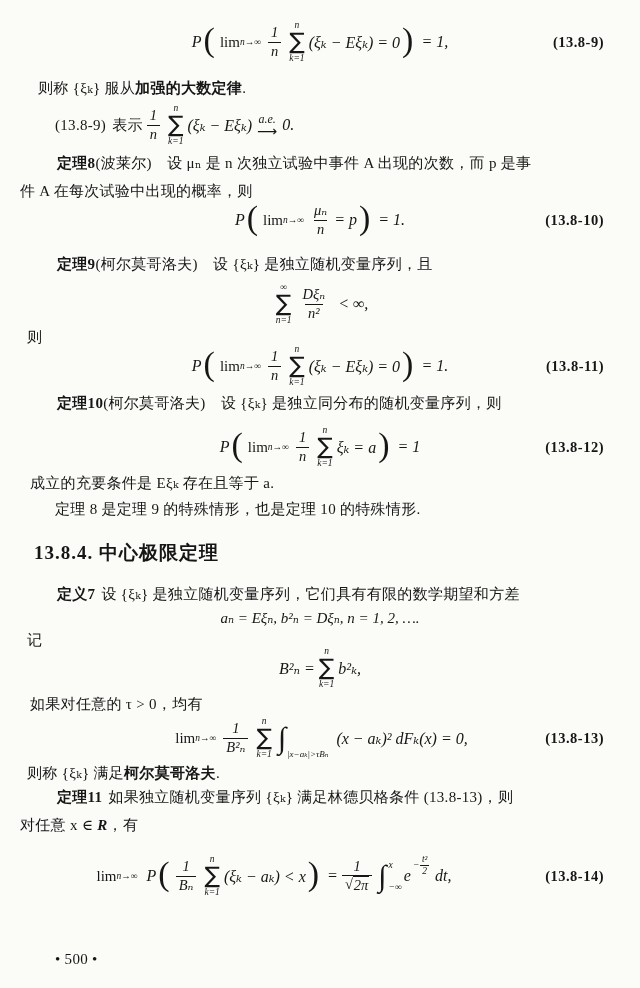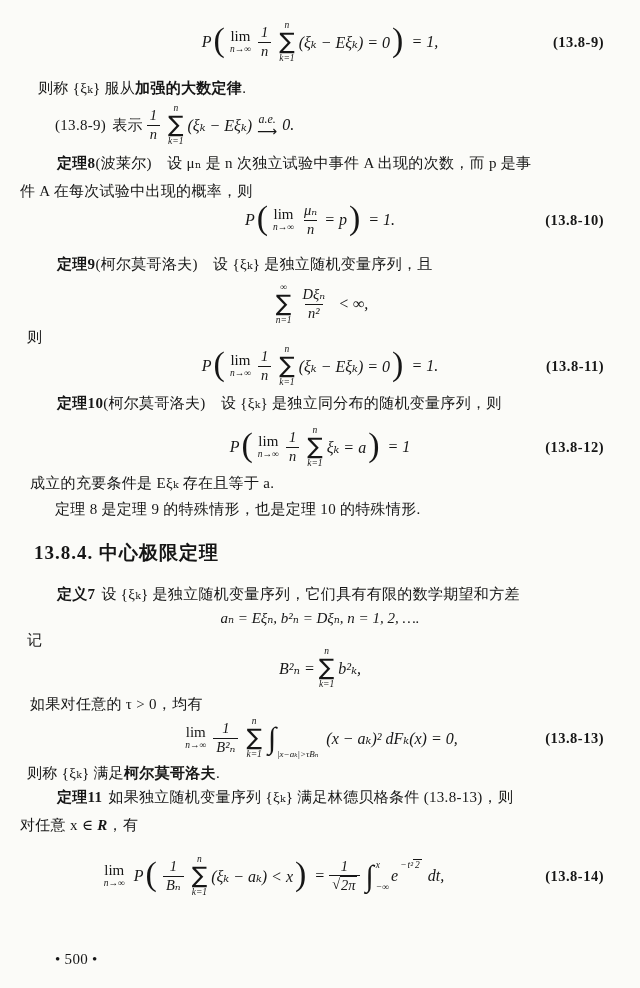--- a/index.html
+++ b/index.html
@@ -19,40 +19,40 @@
   .bi { font-weight:bold; font-style:italic; }
   .heading { font-size:19px; font-weight:bold; letter-spacing:1px; }
 
   
   .eqrow { left:0; width:640px; display:flex; justify-content:center; align-items:center; }
   .eq { display:inline-flex; align-items:center; font-size:16px; font-style:italic; white-space:nowrap; }
   .eqlabel { position:absolute; right:36px; top:50%; transform:translateY(-50%);
              font-size:14.5px; font-style:normal; font-weight:bold; letter-spacing:0.5px; }
 
   
-  .lim { display:inline-flex; flex-direction:column; align-items:center; line-height:1; margin:0 3px; }
+  .lim { display:inline-flex; flex-direction:row; align-items:center; line-height:1; margin:0 3px; }
   .lim .l1 { font-style:normal; font-size:15px; }
   .lim .l2 { font-size:9.5px; margin-top:1px; }
   .frac { display:inline-flex; flex-direction:column; align-items:center; margin:0 4px; line-height:1.2; font-size:14.5px; }
   .frac .num { padding:0 3px; }
   .frac .den { border-top:1.3px solid #161616; padding:0 3px; }
   .sum { display:inline-flex; flex-direction:column; align-items:center; line-height:1; margin:0 4px; font-size:9.5px; }
   .sum .sg { font-size:23px; line-height:0.95; font-style:normal; font-family:"DejaVu Sans",sans-serif; margin:1px 0; }
   .bigp { font-size:34px; line-height:0; font-style:normal; margin:0 2px; position:relative; top:-2px; }
   .oarr { display:inline-flex; flex-direction:column; align-items:center; line-height:1; margin:0 5px; }
   .oarr .lab { font-size:12px; }
   .oarr .ar { font-size:14px; font-family:"DejaVu Sans",sans-serif; line-height:0.9; }
   .intw { display:inline-flex; align-items:center; margin:0 2px; }
   .int-glyph { font-size:30px; font-style:normal; line-height:1; }
   .int-sub { font-size:9px; align-self:flex-end; transform:translateY(6px); margin-left:1px; }
   .int-lims { display:inline-flex; flex-direction:column; justify-content:space-between; height:32px; font-size:9.5px; margin-left:2px; }
   .sqrt { display:inline-flex; align-items:flex-start; }
   .sqrt .bar { border-top:1.2px solid #161616; padding:0 1px; }
   .supfrac { display:inline-flex; align-items:center; transform:translateY(-11px); font-size:9.5px; margin-left:2px; }
-  .supfrac .tf { display:inline-flex; flex-direction:row; align-items:center; line-height:1.1; margin-left:1px; }
+  .supfrac .tf { display:inline-flex; flex-direction:column; align-items:center; line-height:1.1; margin-left:1px; }
   .supfrac .tfd { border-top:1px solid #161616; padding:0 2px; }
   .gap { display:inline-block; width:6px; }
 </style>
 </head>
 <body>
 
 <div class="page">
 
   <div class="block eqrow" style="top:16px;height:52px;">
     <span class="eq">

